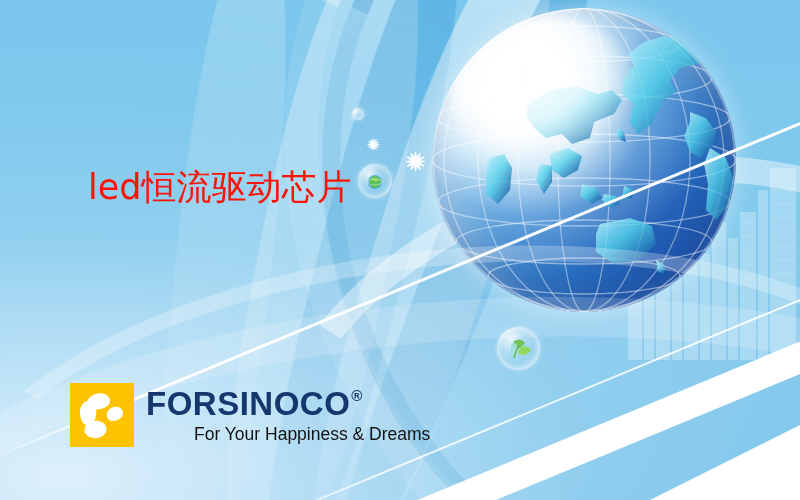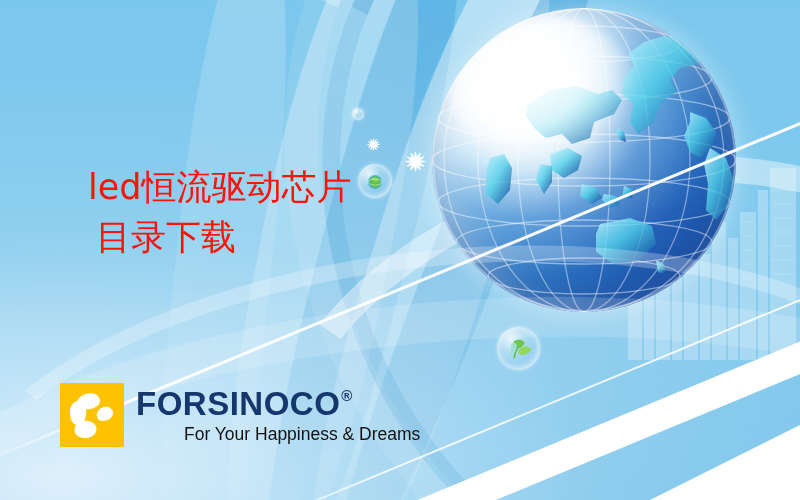--- a/index.html
+++ b/index.html
@@ -231,21 +231,21 @@
     font-family: "DejaVu Sans", "Liberation Sans", sans-serif;
     letter-spacing: 0px;
     white-space: nowrap;
   }
   #headline-line-1 { display: block; }
   #headline-line-2 { display: block; padding-left: 8px; }
 
   
   #logo {
     position: absolute;
-    left: 60px;
+    left: 70px;
     top: 383px;
     display: flex;
     align-items: center;
   }
   #logo-mark {
     width: 64px;
     height: 64px;
     background: #fdc300;
     flex: 0 0 auto;
   }
@@ -436,21 +436,20 @@
 
   <div class="diag" id="diag-line-1"></div>
   <div class="diag" id="diag-line-2"></div>
   <div class="diag" id="diag-band-white"></div>
   <div class="diag" id="diag-band-dark"></div>
   <div class="diag" id="diag-band-white2"></div>
   <div id="corner-fill"></div>
 
   <div id="headline">
     <span id="headline-line-1">led恒流驱动芯片</span>
-    <span id="headline-line-2">目录下载</span>
   </div>
 
   <div id="logo">
     <div id="logo-mark">
       <svg width="64" height="64" viewBox="0 0 64 64">
         <g fill="#ffffff">
 
           <path d="M26.5 10.5 c7 -1.5 13 2 13.5 7 c0.4 4.6 -4.6 7.8 -10.6 8.3 c-6.6 0.6 -11.9 -1.6 -12.2 -6.2 c-0.3 -4.6 3.4 -8 9.3 -9.1 z" transform="rotate(-6 32 18)"></path>
 
           <path d="M10 31 c-1.2 -7.2 3.2 -13.4 8.6 -13.2 c5 0.2 7.8 5.8 7.6 12.4 c-0.2 6.8 -3 12 -8 11.8 c-5 -0.2 -7.2 -4.6 -8.2 -11 z" transform="rotate(4 18 31)"></path>

